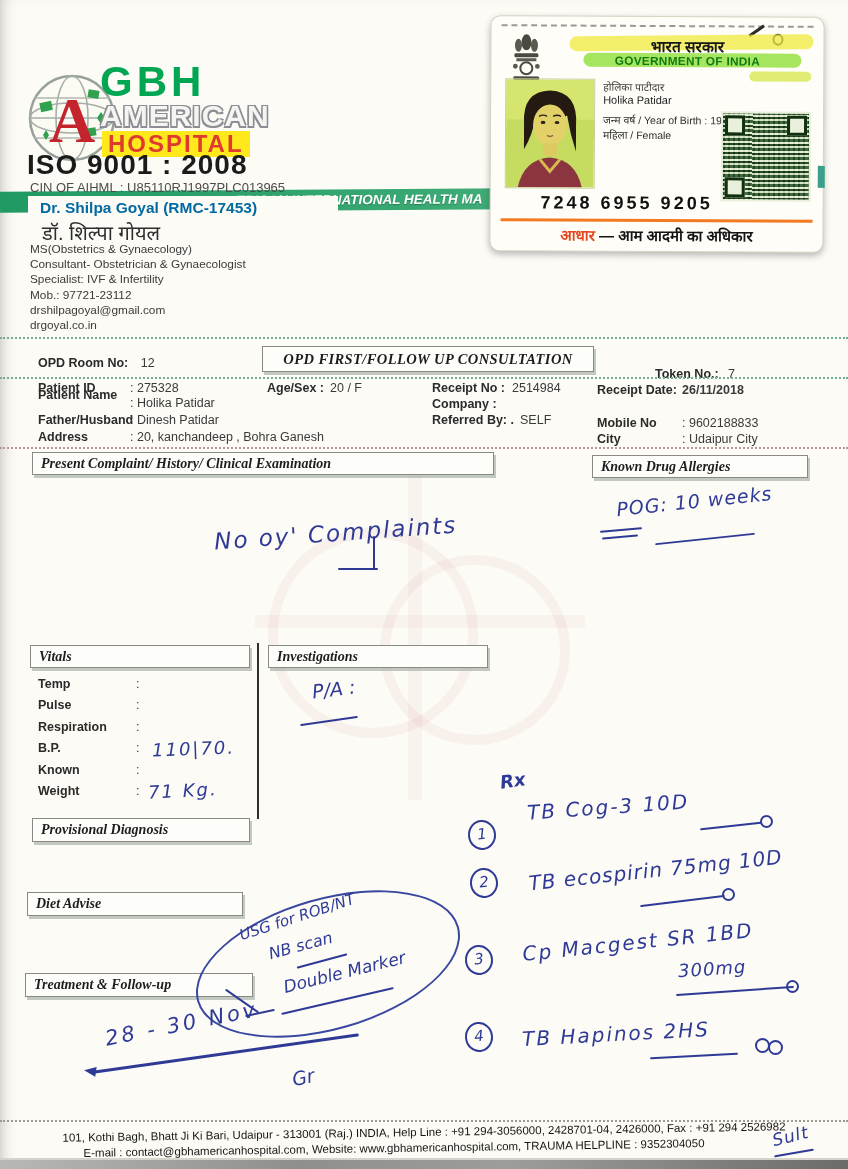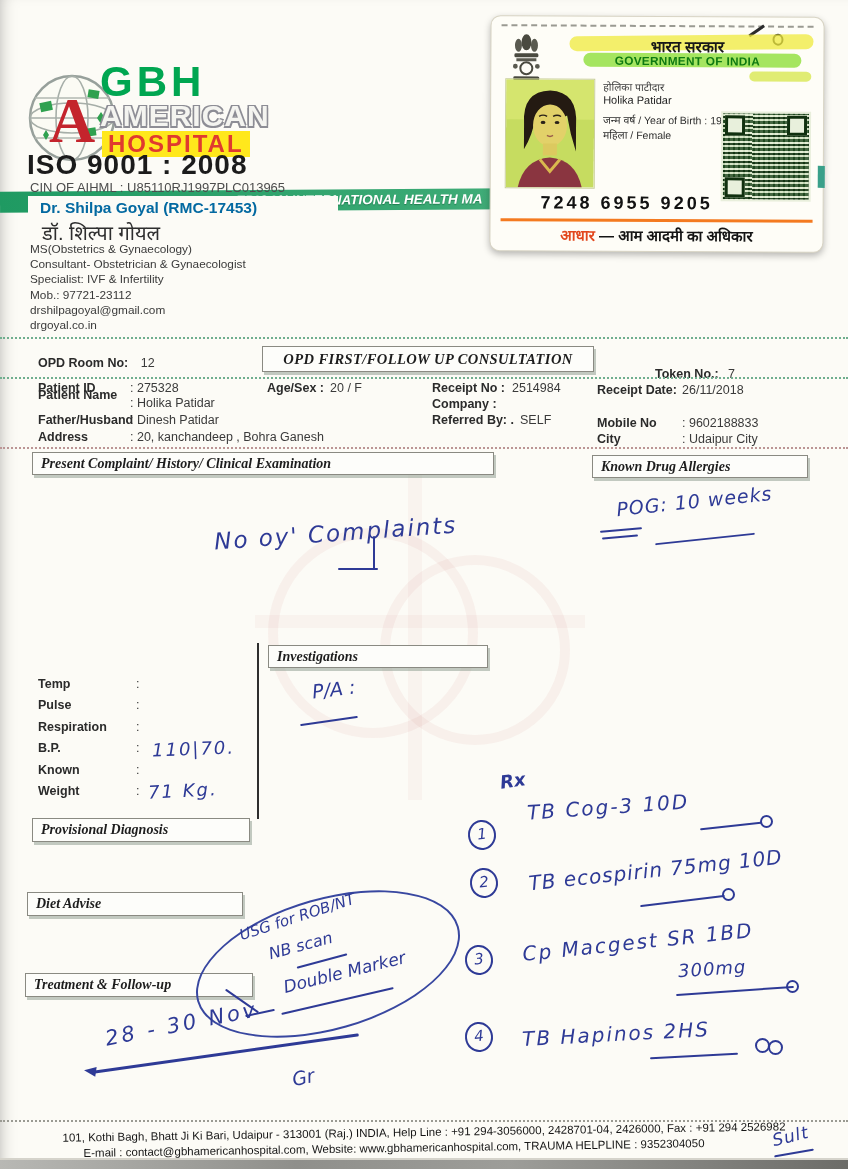--- a/index.html
+++ b/index.html
@@ -193,21 +193,21 @@
   </div>
   <div class="dotline" style="top:377px;"></div>
 
   <span class="abs lbl" style="left:38px;top:381px;">Patient ID</span>
   <span class="abs val" style="left:130px;top:381px;">: 275328</span>
   <span class="abs lbl" style="left:267px;top:381px;">Age/Sex :</span>
   <span class="abs val" style="left:330px;top:381px;">20  / F</span>
   <span class="abs lbl" style="left:432px;top:381px;">Receipt No :</span>
   <span class="abs val" style="left:512px;top:381px;">2514984</span>
   <span class="abs lbl" style="left:597px;top:383px;">Receipt Date:</span>
-  <span class="abs val" style="left:682px;top:383px;">26/11/2018</span>
+  <span class="abs val" style="left:682px;top:383px;font-weight:bold;">26/11/2018</span>
 
   <span class="abs lbl" style="left:38px;top:388px;">Patient Name</span>
   <span class="abs val" style="left:130px;top:396px;">: Holika Patidar</span>
   <span class="abs lbl" style="left:432px;top:397px;">Company :</span>
 
   <span class="abs lbl" style="left:38px;top:413px;">Father/Husband</span>
   <span class="abs val" style="left:130px;top:413px;">: Dinesh Patidar</span>
   <span class="abs lbl" style="left:432px;top:413px;">Referred By: .</span>
   <span class="abs val" style="left:520px;top:413px;">SELF</span>
   <span class="abs lbl" style="left:597px;top:416px;">Mobile No</span>
@@ -233,20 +233,23 @@
   <div class="stroke" style="left:600px;top:529px;width:42px;transform:rotate(-5deg);"></div>
   <div class="stroke" style="left:602px;top:536px;width:36px;transform:rotate(-5deg);"></div>
   <div class="stroke" style="left:655px;top:538px;width:100px;transform:rotate(-6deg);"></div>
 
   <div class="hw" style="left:214px;top:520px;font-size:23px;transform:rotate(-4deg);letter-spacing:2px;">
     <span>No oy' Complaints</span>
   </div>
   <div class="stroke" style="left:338px;top:568px;width:40px;"></div>
   <div class="stroke" style="left:357px;top:552px;width:34px;transform:rotate(90deg);"></div>
 
+  <div class="hdrbox" style="left:30px;top:645px;width:202px;height:21px;">
+    <span>Vitals</span>
+  </div>
   <div class="abs" style="left:257px;top:643px;width:2px;height:176px;background:#2e2e2e;"></div>
   <div class="hdrbox" style="left:268px;top:645px;width:202px;height:21px;">
     <span>Investigations</span>
   </div>
 
   <span class="abs lbl" style="left:38px;top:677px;">Temp</span>
   <span class="abs val" style="left:136px;top:677px;">:</span>
   <span class="abs lbl" style="left:38px;top:698px;">Pulse</span>
   <span class="abs val" style="left:136px;top:698px;">:</span>
   <span class="abs lbl" style="left:38px;top:720px;">Respiration</span>

